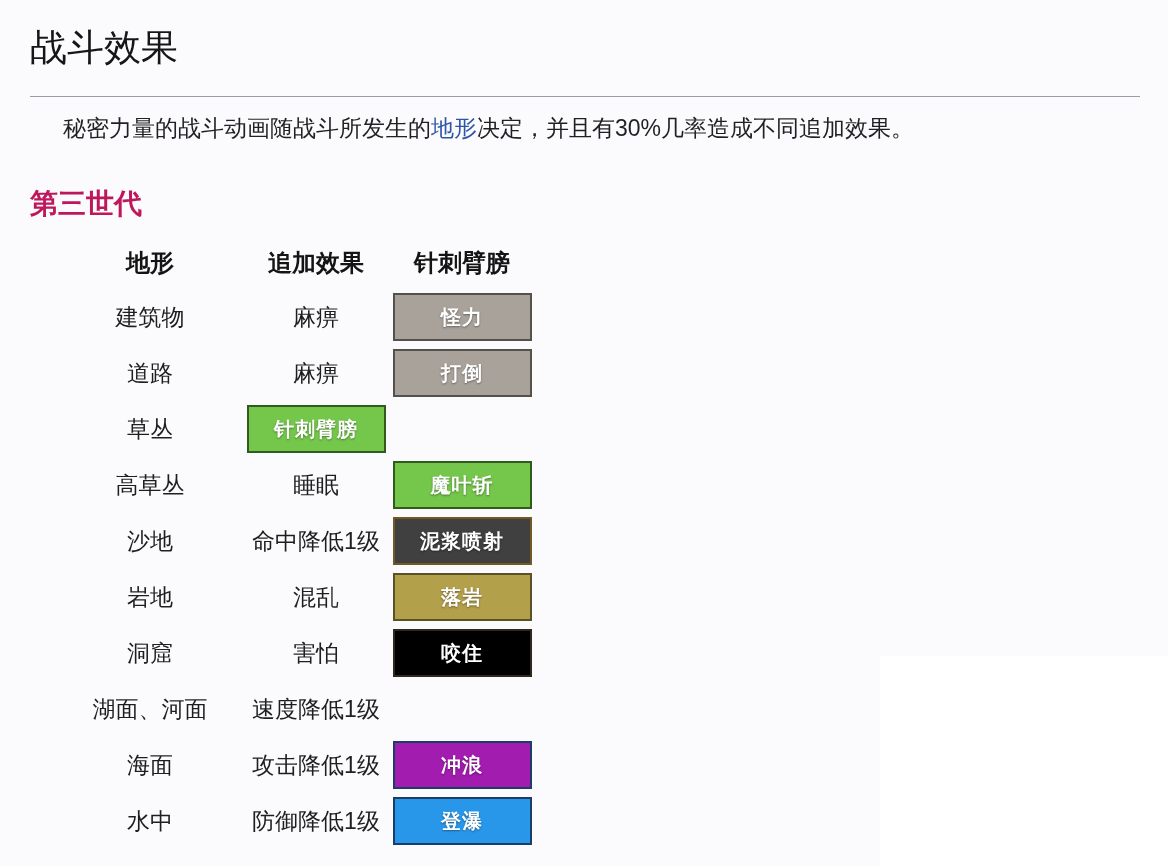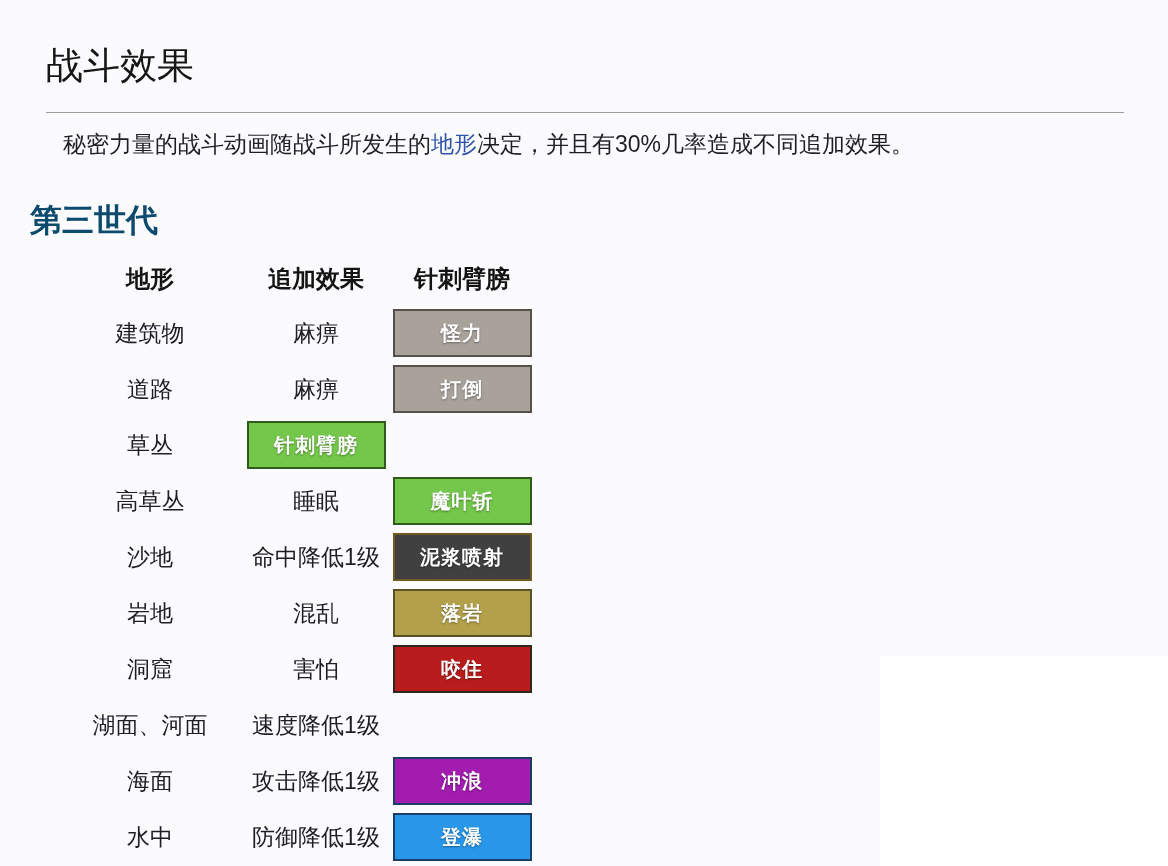--- a/index.html
+++ b/index.html
@@ -23,46 +23,46 @@
     bottom: 0;
     background: #ffffff;
     z-index: 0;
   }
   .content {
     position: relative;
     z-index: 1;
     padding: 24px 28px 0 30px;
   }
   h1.page-title {
-    font-family: Liberation Serif, serif;
+    font-family: Liberation Mono, monospace;
     font-weight: 400;
     font-size: 37px;
     line-height: 52px;
-    margin: 16px;
+    margin: 0;
     padding-bottom: 20px;
     border-bottom: 1px solid #999da3;
     color: #161616;
   }
   p.intro {
     margin: 16px 0 0 33px;
     font-size: 23px;
     line-height: 30px;
     color: #1f2023;
   }
   a.wiki-link, .link {
     color: var(--link, #2e56a8);
     text-decoration: none;
     cursor: pointer;
   }
   h2.section-title {
     margin: 44px 0 0 0;
-    font-size: 32px;
+    font-size: 28px;
     line-height: 34px;
     font-weight: 700;
-    color: #0c4a6e;
+    color: #be185d;
   }
   .gen3-table {
     margin: 16px 0 0 30px;
   }
   .t-row {
     display: grid;
     grid-template-columns: 180px 152px 140px;
     align-items: center;
     height: 56px;
   }
@@ -146,21 +146,21 @@
 
   <div class="t-row">
     <div class="cell">岩地</div>
     <div class="cell link">混乱</div>
     <div class="anim-box" style="background: rgb(179, 160, 75); border-color: rgb(91, 81, 38);">落岩</div>
   </div>
 
   <div class="t-row">
     <div class="cell">洞窟</div>
     <div class="cell link">害怕</div>
-    <div class="anim-box" style="background: #b91c1c; border-color: rgb(48, 39, 30); text-align: right;">咬住</div>
+    <div class="anim-box" style="background: #000000; border-color: rgb(48, 39, 30); text-align: right;">咬住</div>
   </div>
 
   <div class="t-row">
     <div class="cell">湖面、河面</div>
     <div class="cell">速度降低1级</div>
   </div>
 
   <div class="t-row">
     <div class="cell">海面</div>
     <div class="cell">攻击降低1级</div>

